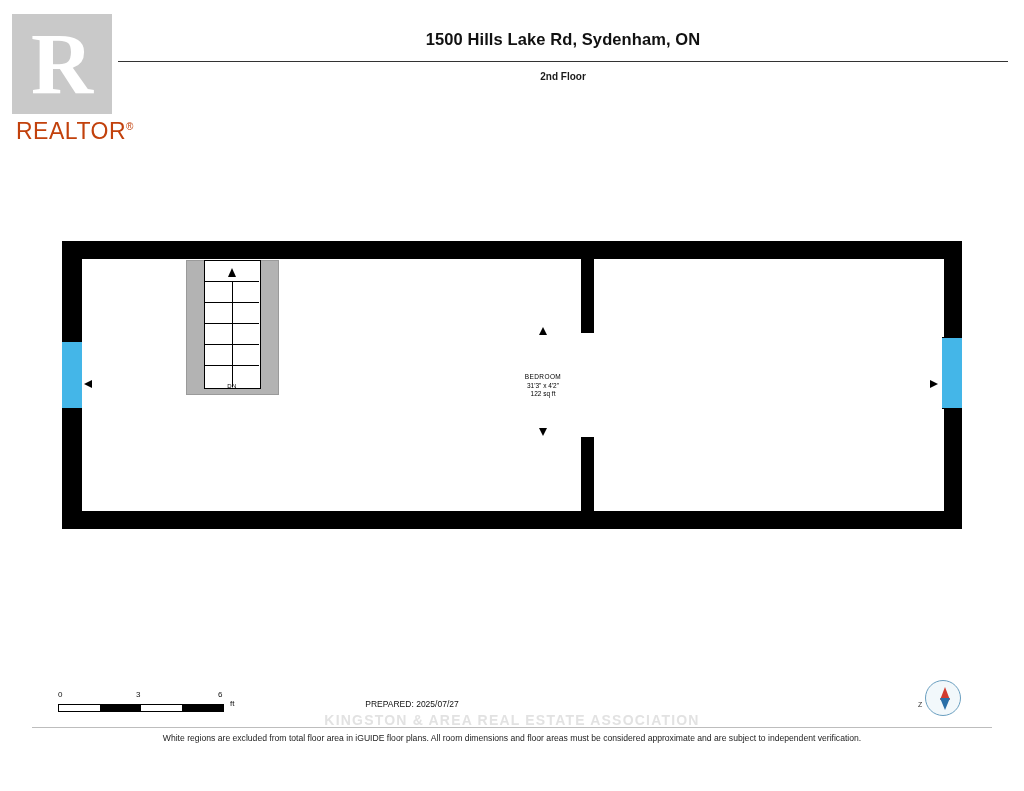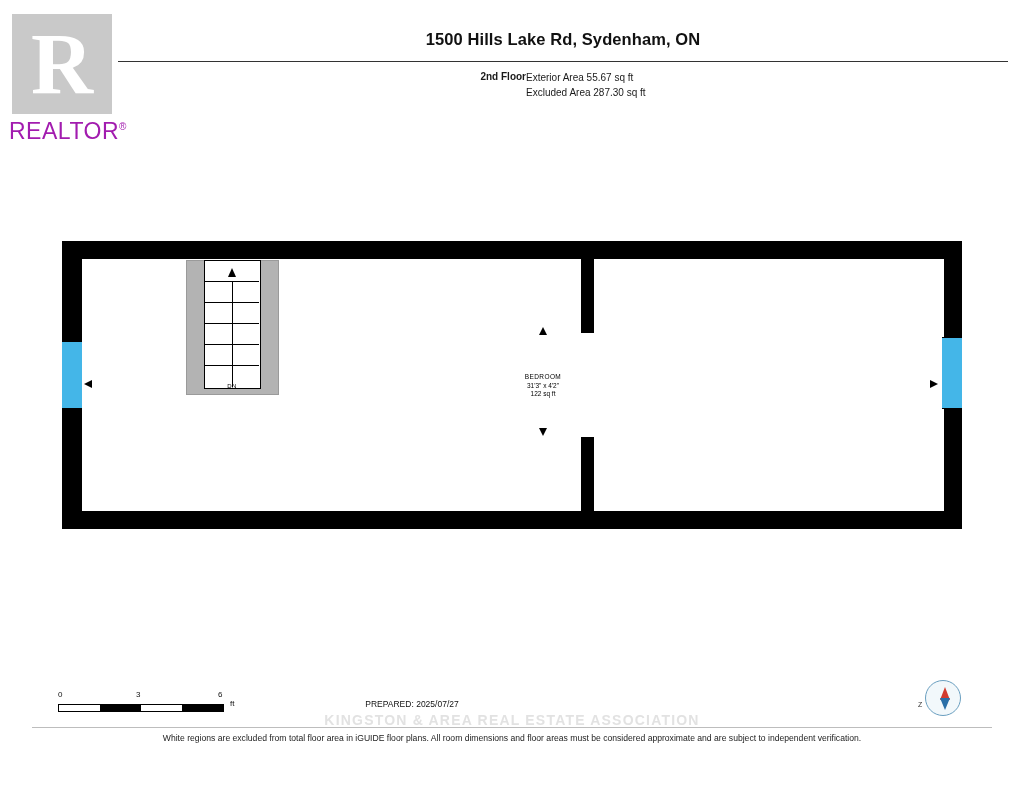--- a/index.html
+++ b/index.html
@@ -40,25 +40,25 @@
     height: 100px;
     color: #ffffff;
     font-family: "Liberation Serif", serif;
     font-size: 86px;
     font-weight: bold;
     line-height: 100px;
     text-align: center;
   }
   .realtor-word {
     position: absolute;
-    left: 1px;
+    left: 8px;
     top: 108px;
     font-size: 23px;
     letter-spacing: 0.5px;
-    color: #a21caf;
+    color: #c2410c;
     font-family: "Liberation Sans", sans-serif;
   }
   .realtor-word sup {
     font-size: 10px;
     vertical-align: super;
   }
 
   
   .title-wrap {
     position: absolute;
@@ -328,24 +328,20 @@
 </div>
 
 <div class="title-wrap">
   <div class="plan-title">1500 Hills Lake Rd, Sydenham, ON</div>
 </div>
 <div class="title-rule"></div>
 
 <div class="meta">
   <div class="meta-inner">
     <div class="meta-floor">2nd Floor</div>
-    <div class="meta-lines">
-      <div>Exterior Area 55.67 sq ft</div>
-      <div>Excluded Area 287.30 sq ft</div>
-    </div>
   </div>
 </div>
 
 <div class="plan">
 
   <div class="wall" style="left:62px; top:241px; width:900px; height:288px;"></div>
 
   <div class="interior" style="left:82px; top:259px; width:499px; height:252px;"></div>
 
   <div class="interior" style="left:594px; top:259px; width:350px; height:252px;"></div>

